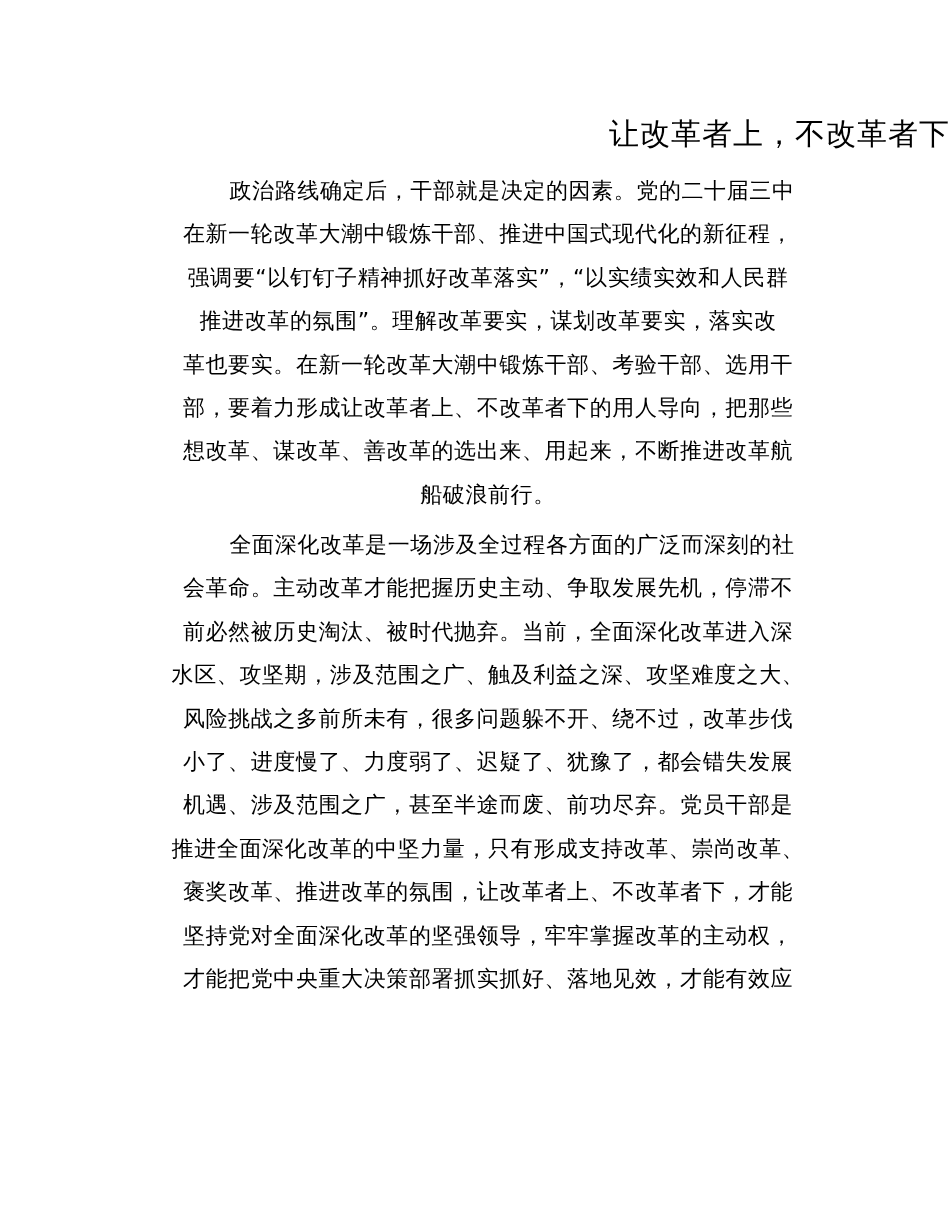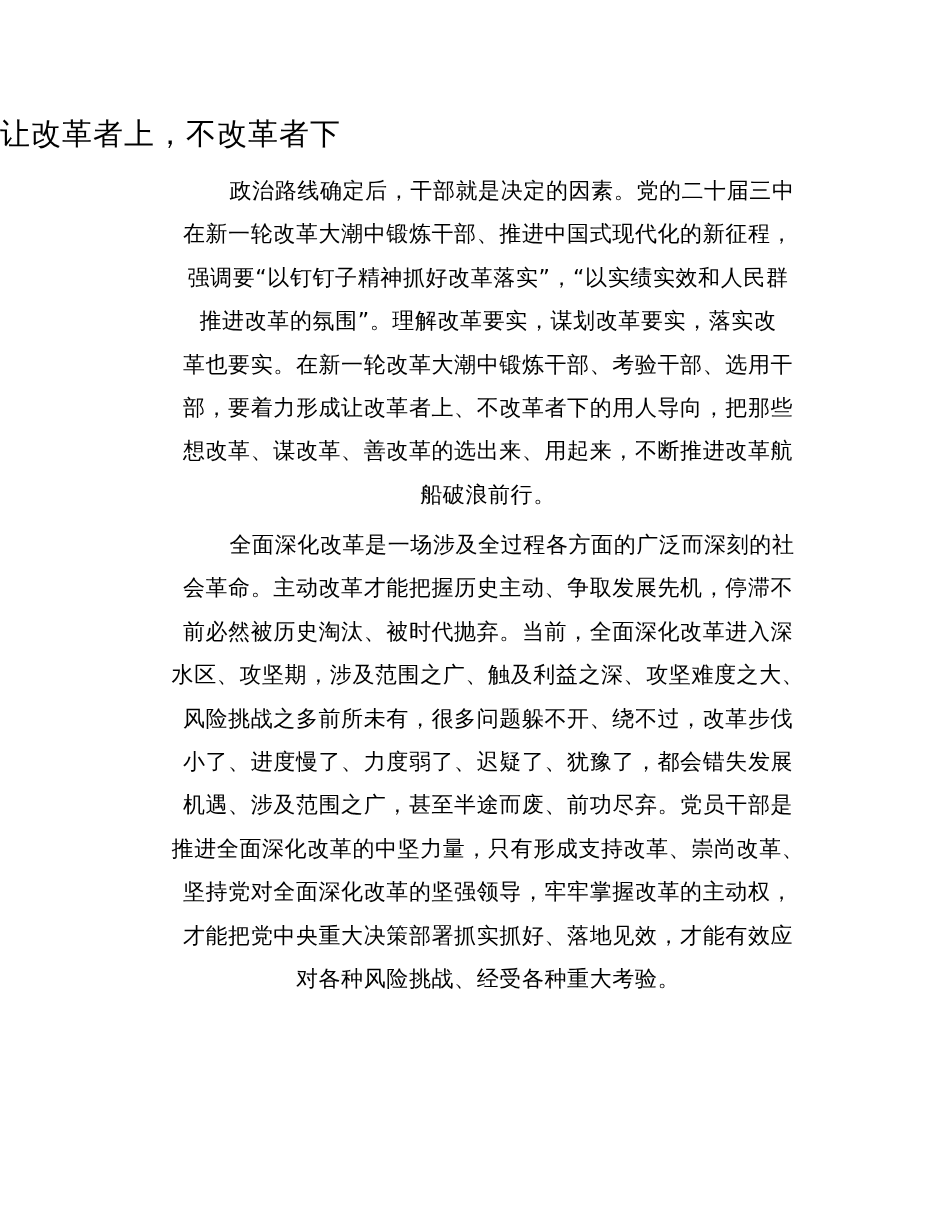--- a/index.html
+++ b/index.html
@@ -21,21 +21,21 @@
       top: 0;
       width: 950px;
       height: 1230px;
       background: #ffffff;
     }
     .title {
       position: absolute;
       left: 0;
       width: 950px;
       top: 112px;
-      text-align: left;
+      text-align: right;
       font-size: 30px;
       line-height: 44px;
       letter-spacing: 1px;
       margin: 0;
       font-weight: normal;
     }
     .para {
       position: absolute;
       left: 142px;
       width: 692px;
@@ -74,17 +74,17 @@
 
   <div class="para" id="para-2">
     <span class="line indent">全面深化改革是一场涉及全过程各方面的广泛而深刻的社</span>
     <span class="line">会革命。主动改革才能把握历史主动、争取发展先机，停滞不</span>
     <span class="line">前必然被历史淘汰、被时代抛弃。当前，全面深化改革进入深</span>
     <span class="line">水区、攻坚期，涉及范围之广、触及利益之深、攻坚难度之大、</span>
     <span class="line">风险挑战之多前所未有，很多问题躲不开、绕不过，改革步伐</span>
     <span class="line">小了、进度慢了、力度弱了、迟疑了、犹豫了，都会错失发展</span>
     <span class="line">机遇、涉及范围之广，甚至半途而废、前功尽弃。党员干部是</span>
     <span class="line">推进全面深化改革的中坚力量，只有形成支持改革、崇尚改革、</span>
+    <span class="line">褒奖改革、推进改革的氛围，让改革者上、不改革者下，才能</span>
     <span class="line">坚持党对全面深化改革的坚强领导，牢牢掌握改革的主动权，</span>
     <span class="line">才能把党中央重大决策部署抓实抓好、落地见效，才能有效应</span>
-    <span class="line">对各种风险挑战、经受各种重大考验。</span>
   </div>
 </div>
 
 </body></html>

